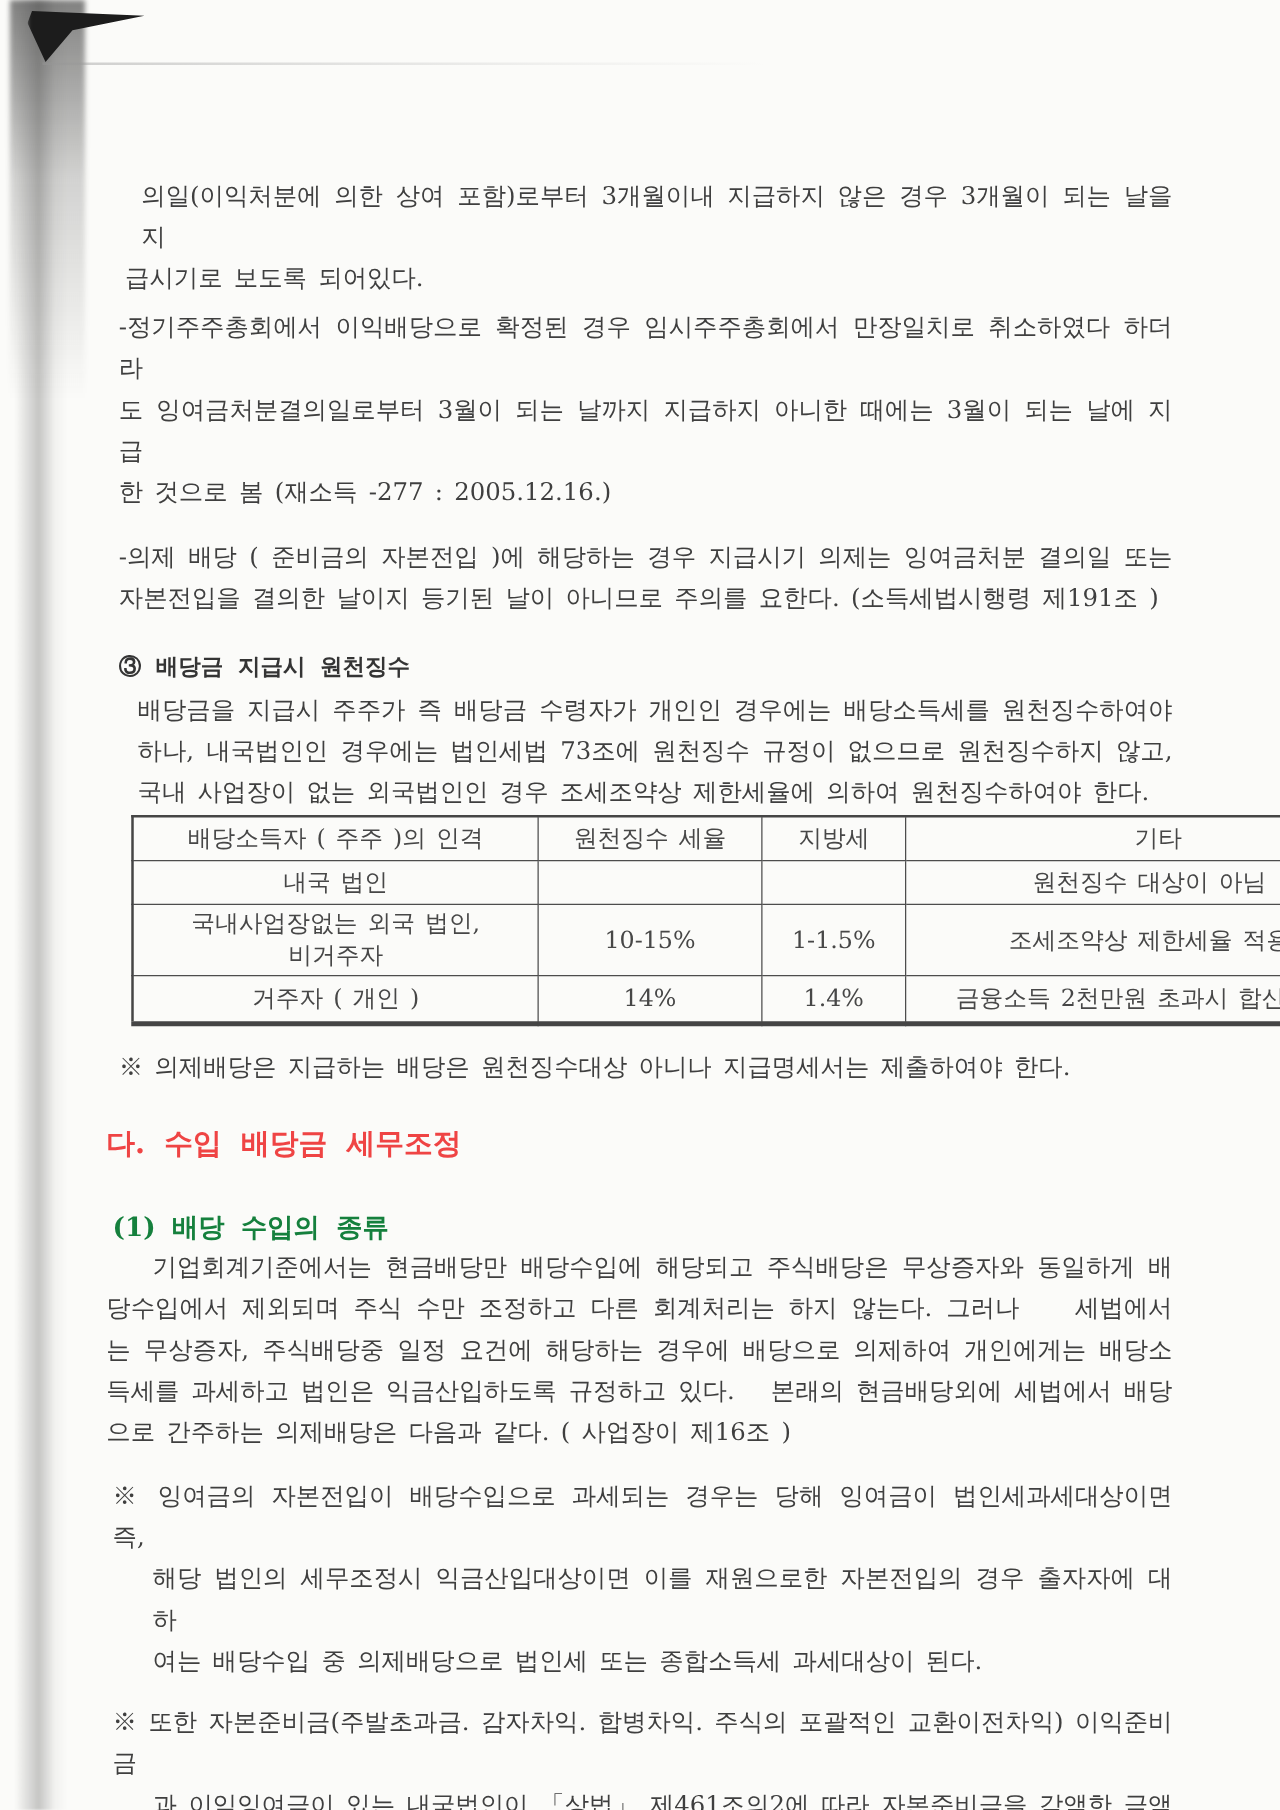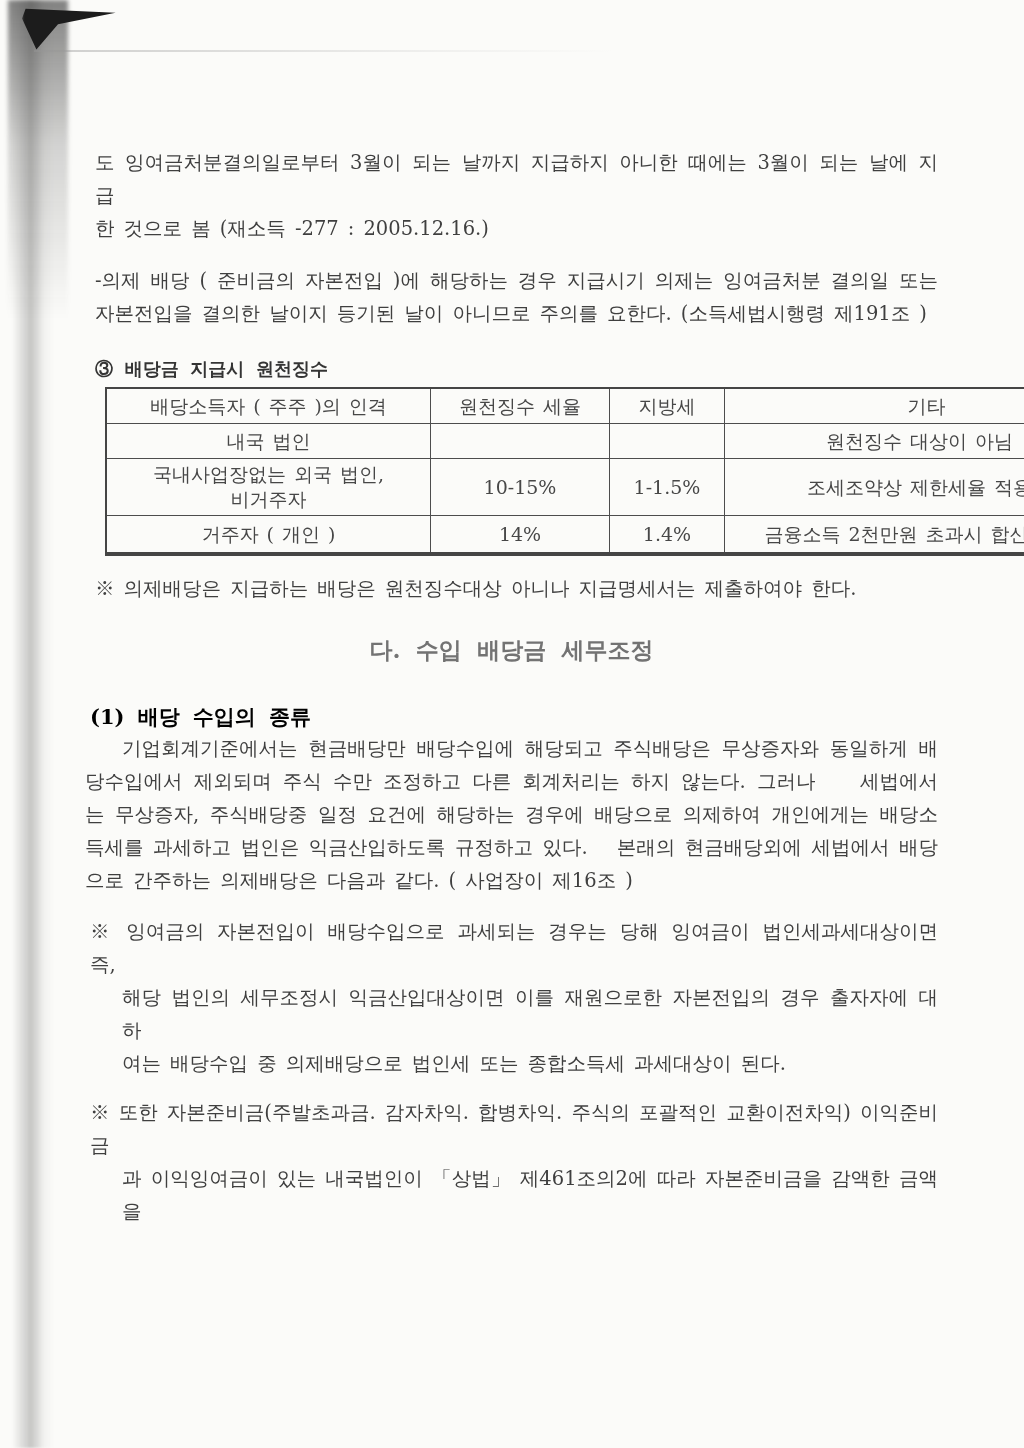--- a/index.html
+++ b/index.html
@@ -78,27 +78,26 @@
   .tbl{border:2.5px solid #454545;border-bottom-width:4px;}
   .col1{width:283px;} .col2{width:138px;} .col3{width:74px;} .col4{width:335px;}
   .tbl .hrow th{height:30px;}
   .tbl th.other-h{padding-left:34px;}
   .tbl .r1 td{height:30px;}
   .tbl .r2 td{height:52px;}
   .tbl .r3 td{height:32px;}
   .note-under-table{margin-top:16px;margin-left:-5px;}
   .h-da{
     margin-top:27px;margin-left:-15px;
-    font-weight:700;font-size:23px;line-height:36px;color:#737373;
+    font-weight:700;font-size:23px;line-height:36px;color:#ef4444;
     word-spacing:0.32em;
-    text-align:center;
   }
   .h-sub1{
     margin-top:34px;margin-left:-10px;
-    font-weight:700;font-size:21px;line-height:30px;color:#000000;
+    font-weight:700;font-size:21px;line-height:30px;color:#15803d;
     word-spacing:0.28em;
   }
   .sub1-para{margin-left:-15px;}
   .sub1-para .ln.first{padding-left:37px;}
   .note-block{margin-left:-10px;padding-left:32px;}
   .note-block .ln.first{margin-left:-32px;}
   .note1{margin-top:18px;}
   .note2{margin-top:16px;}
 </style>
 </head>
@@ -106,33 +105,43 @@
 
 <div class="page">
 
   <div class="gutter-shadow"></div>
   <div class="gutter-top"></div>
   <div class="corner-mark"></div>
   <div class="scan-line"></div>
 
   <div class="doc">
 
+    <div class="para p1">
+      <div class="ln indent13">의일(이익처분에 의한 상여 포함)로부터 3개월이내 지급하지 않은 경우 3개월이 되는 날을지</div>
+      <div class="ln last">급시기로 보도록 되어있다.</div>
+    </div>
 
     <div class="para p2">
+      <div class="ln">-정기주주총회에서 이익배당으로 확정된 경우 임시주주총회에서 만장일치로 취소하였다 하더라</div>
       <div class="ln">도 잉여금처분결의일로부터 3월이 되는 날까지 지급하지 아니한 때에는 3월이 되는 날에 지급</div>
       <div class="ln last">한 것으로 봄 (재소득 -277 : 2005.12.16.)</div>
     </div>
 
     <div class="para p3">
       <div class="ln">-의제 배당 ( 준비금의 자본전입 )에 해당하는 경우 지급시기 의제는 잉여금처분 결의일 또는</div>
       <div class="ln last">자본전입을 결의한 날이지 등기된 날이 아니므로 주의를 요한다. (소득세법시행령 제191조 )</div>
     </div>
 
     <div class="h-sec3">③ 배당금 지급시 원천징수</div>
 
+    <div class="para sec3-para">
+      <div class="ln">배당금을 지급시 주주가 즉 배당금 수령자가 개인인 경우에는 배당소득세를 원천징수하여야</div>
+      <div class="ln">하나, 내국법인인 경우에는 법인세법 73조에 원천징수 규정이 없으므로 원천징수하지 않고,</div>
+      <div class="ln last">국내 사업장이 없는 외국법인인 경우 조세조약상 제한세율에 의하여 원천징수하여야 한다.</div>
+    </div>
 
     <table class="tbl">
       <tbody>
           <tr class="hrow">
         <th class="col1">배당소득자 ( 주주 )의 인격</th>
         <th class="col2">원천징수 세율</th>
         <th class="col3">지방세</th>
         <th class="col4 other-h">기타</th>
       </tr>
       <tr class="r1">

